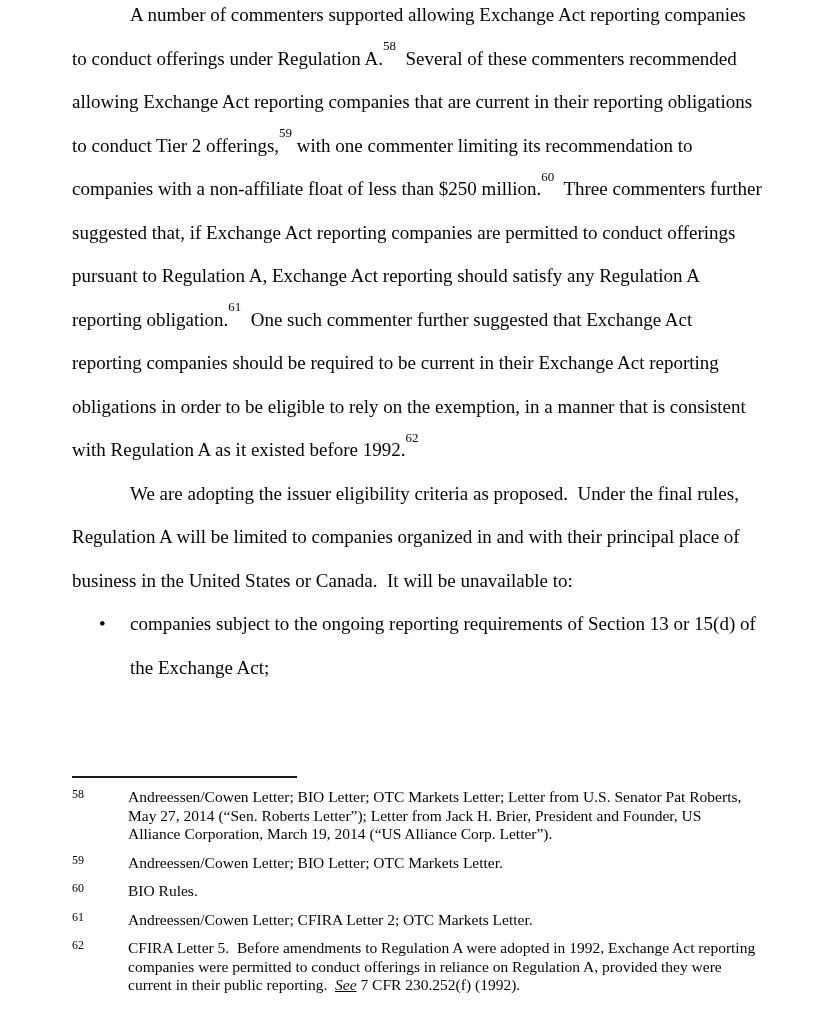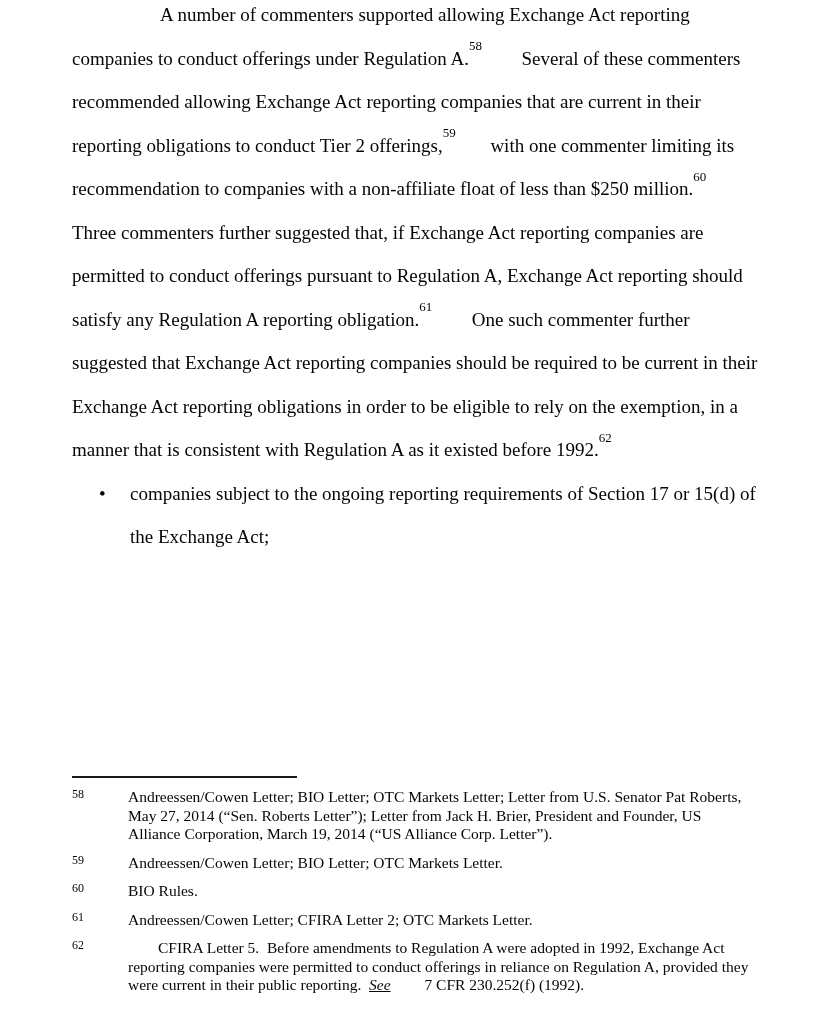--- a/index.html
+++ b/index.html
@@ -15,21 +15,21 @@
   .body-text {
     position: absolute;
     left: 72px;
     top: -7px;
     width: 692px;
     font-size: 19px;
     line-height: 43.5px;
   }
   .para { margin: 0; }
   .indent { text-indent: 58px; }
-  .pw { white-space: pre-wrap; margin-left: 30px; }
+  .pw { white-space: pre-wrap; }
   .sup {
     font-size: 13px;
     line-height: 0;
     position: relative;
     top: -7px;
     white-space: nowrap;
   }
   .heading { margin: 0; font-weight: bold; padding-left: 113px; }
   .h-label { display: inline-block; width: 57px; }
   .bullet-row { display: flex; }
@@ -65,24 +65,25 @@
 </head>
 <body>
 
 <div class="page">
 
   <div class="body-text">
 
     <p class="para indent"><span class="pw">A number of commenters supported allowing Exchange Act reporting companies to conduct offerings under Regulation A.</span><sup class="sup">58</sup><span class="pw">  Several of these commenters recommended allowing Exchange Act reporting companies that are current in their reporting obligations to conduct Tier 2 offerings,</span><sup class="sup">59</sup><span class="pw"> with one commenter limiting its recommendation to companies with a non-affiliate float of less than $250 million.</span><sup class="sup">60</sup><span class="pw">  Three commenters further suggested that, if Exchange Act reporting companies are permitted to conduct offerings pursuant to Regulation A, Exchange Act reporting should satisfy any Regulation A reporting obligation.</span><sup class="sup">61</sup><span class="pw">  One such commenter further suggested that Exchange Act reporting companies should be required to be current in their Exchange Act reporting obligations in order to be eligible to rely on the exemption, in a manner that is consistent with Regulation A as it existed before 1992.</span><sup class="sup">62</sup></p>
 
 
+    <p class="para indent pw">We are adopting the issuer eligibility criteria as proposed.  Under the final rules, Regulation A will be limited to companies organized in and with their principal place of business in the United States or Canada.  It will be unavailable to:</p>
 
     <div class="bullet-row">
       <span class="bullet-marker">•</span>
-      <span class="bullet-text">companies subject to the ongoing reporting requirements of Section 17 or 15(d) of the Exchange Act;</span>
+      <span class="bullet-text">companies subject to the ongoing reporting requirements of Section 13 or 15(d) of the Exchange Act;</span>
     </div>
 
   </div>
 
   <div class="footnotes">
     <div class="fn-rule"></div>
 
     <div class="fn">
       <span class="fn-num">58</span>
       <span class="fn-text">Andreessen/Cowen Letter; BIO Letter; OTC Markets Letter; Letter from U.S. Senator Pat Roberts, May 27, 2014 (“Sen. Roberts Letter”); Letter from Jack H. Brier, President and Founder, US Alliance Corporation, March 19, 2014 (“US Alliance Corp. Letter”).</span>

